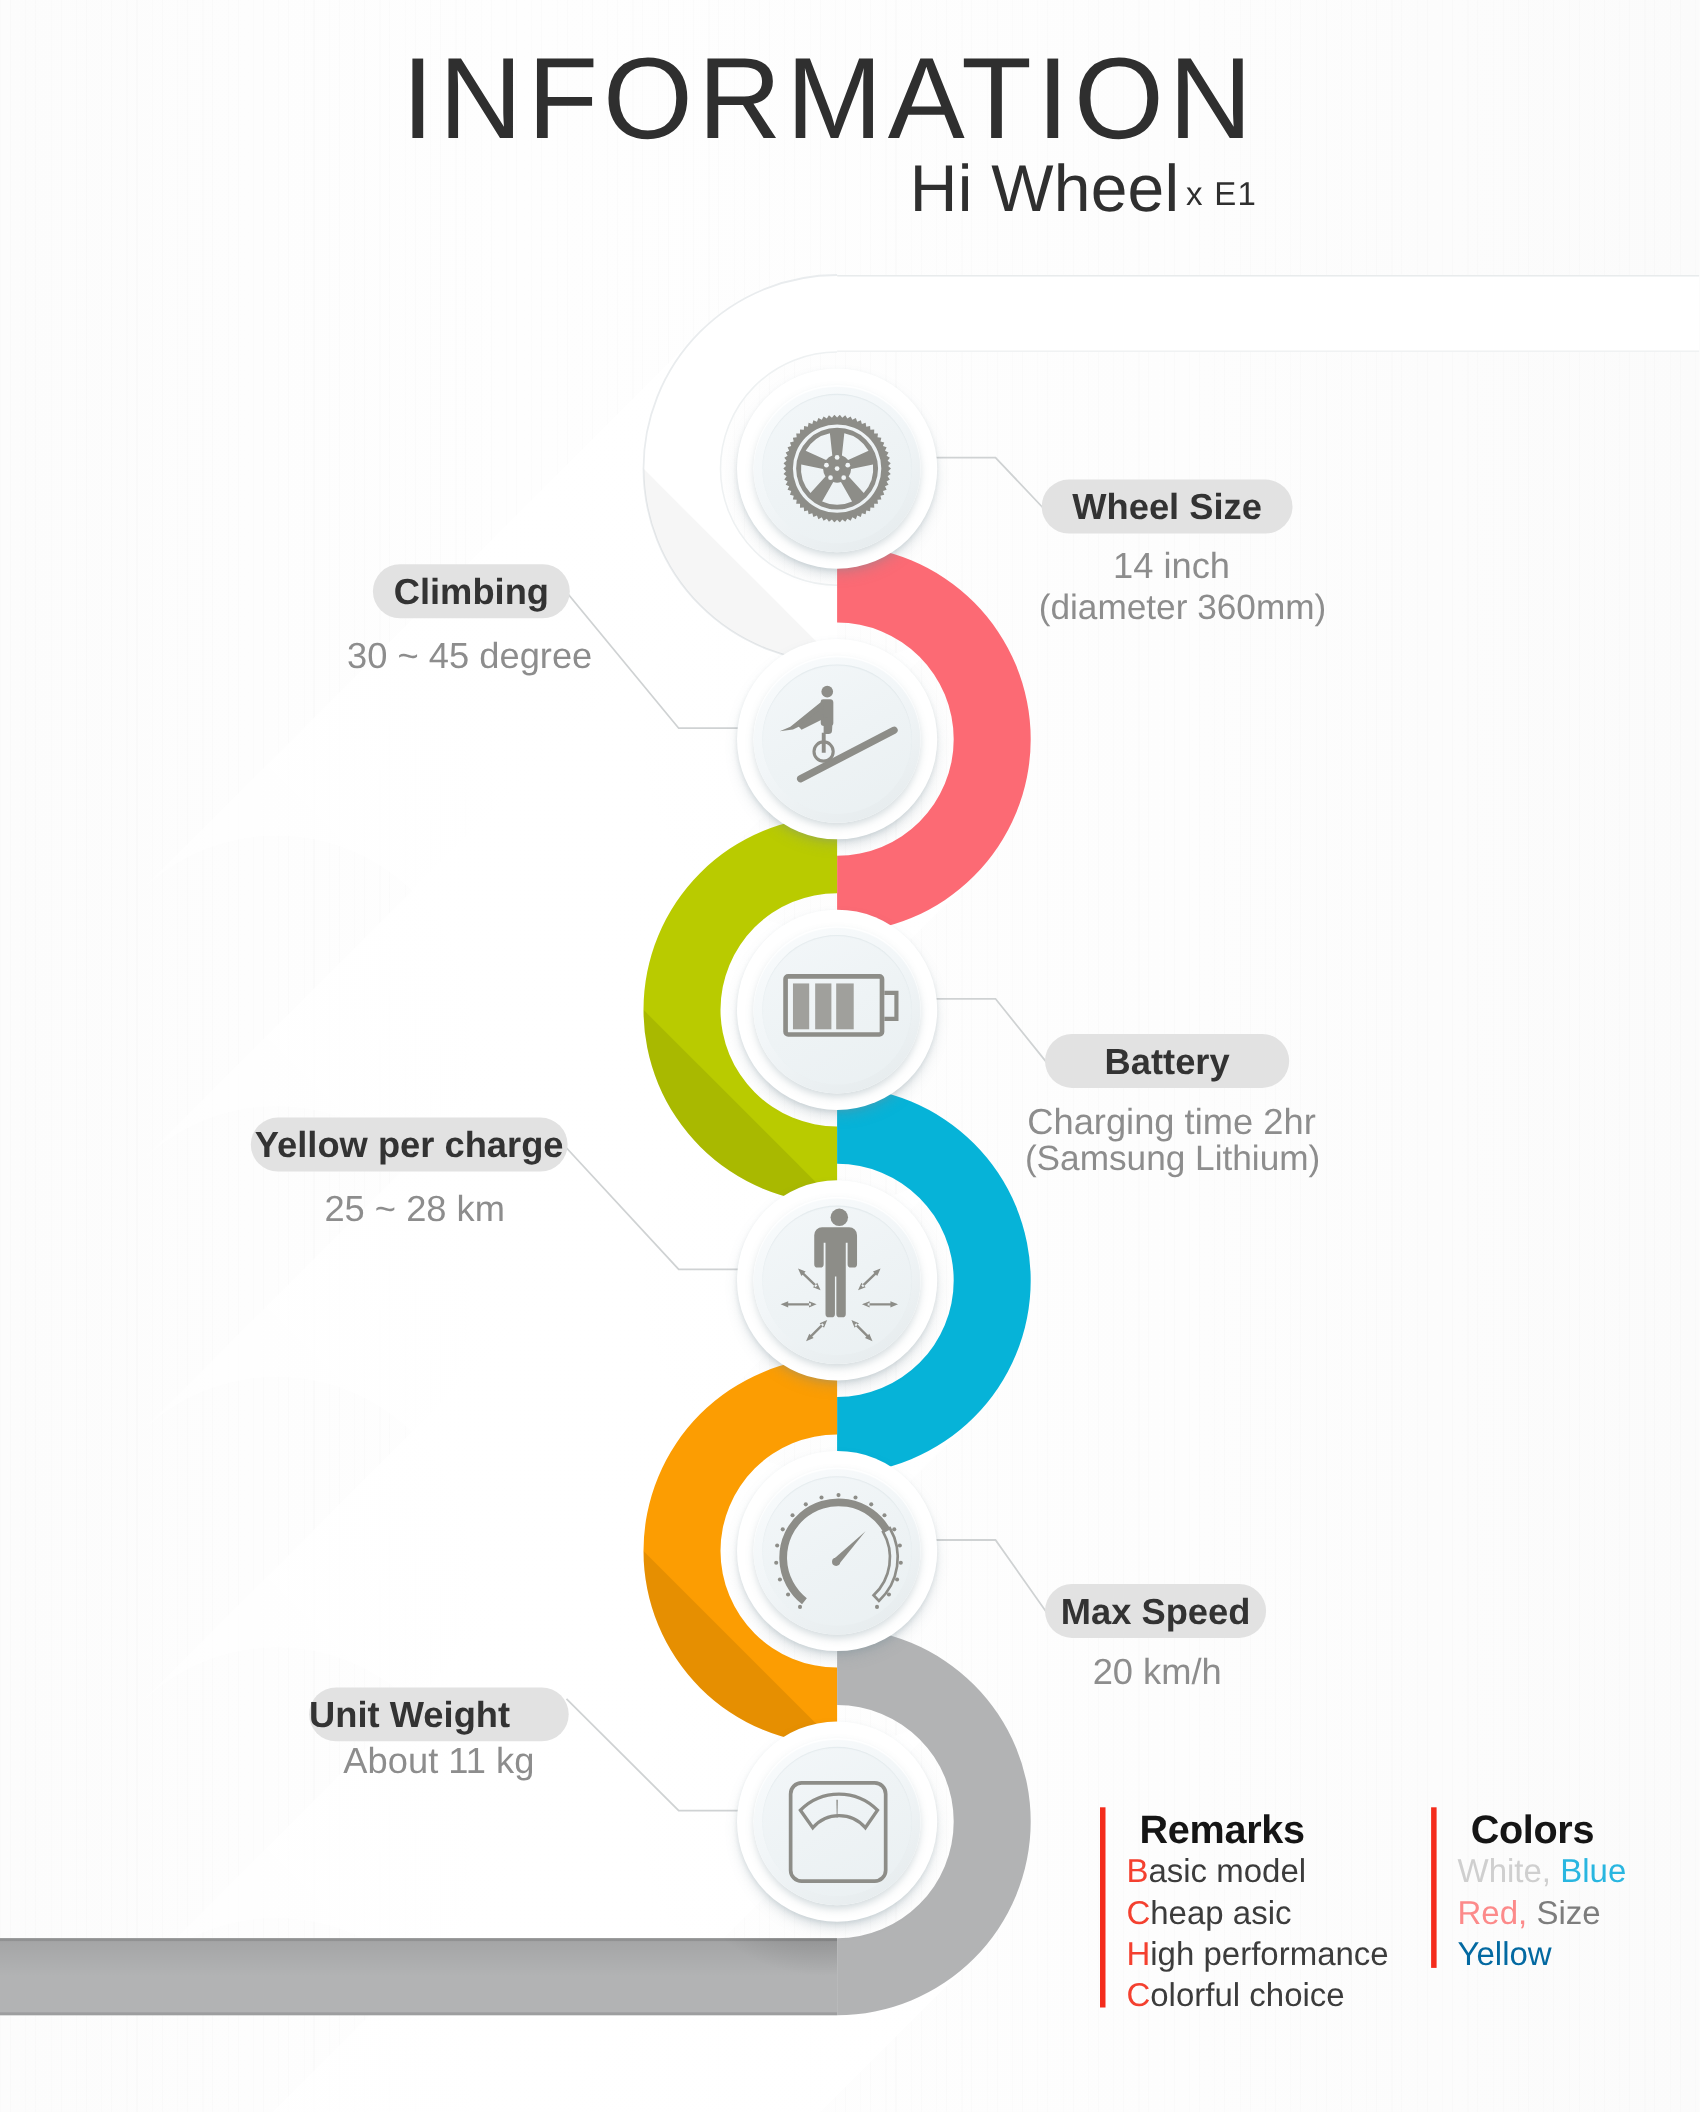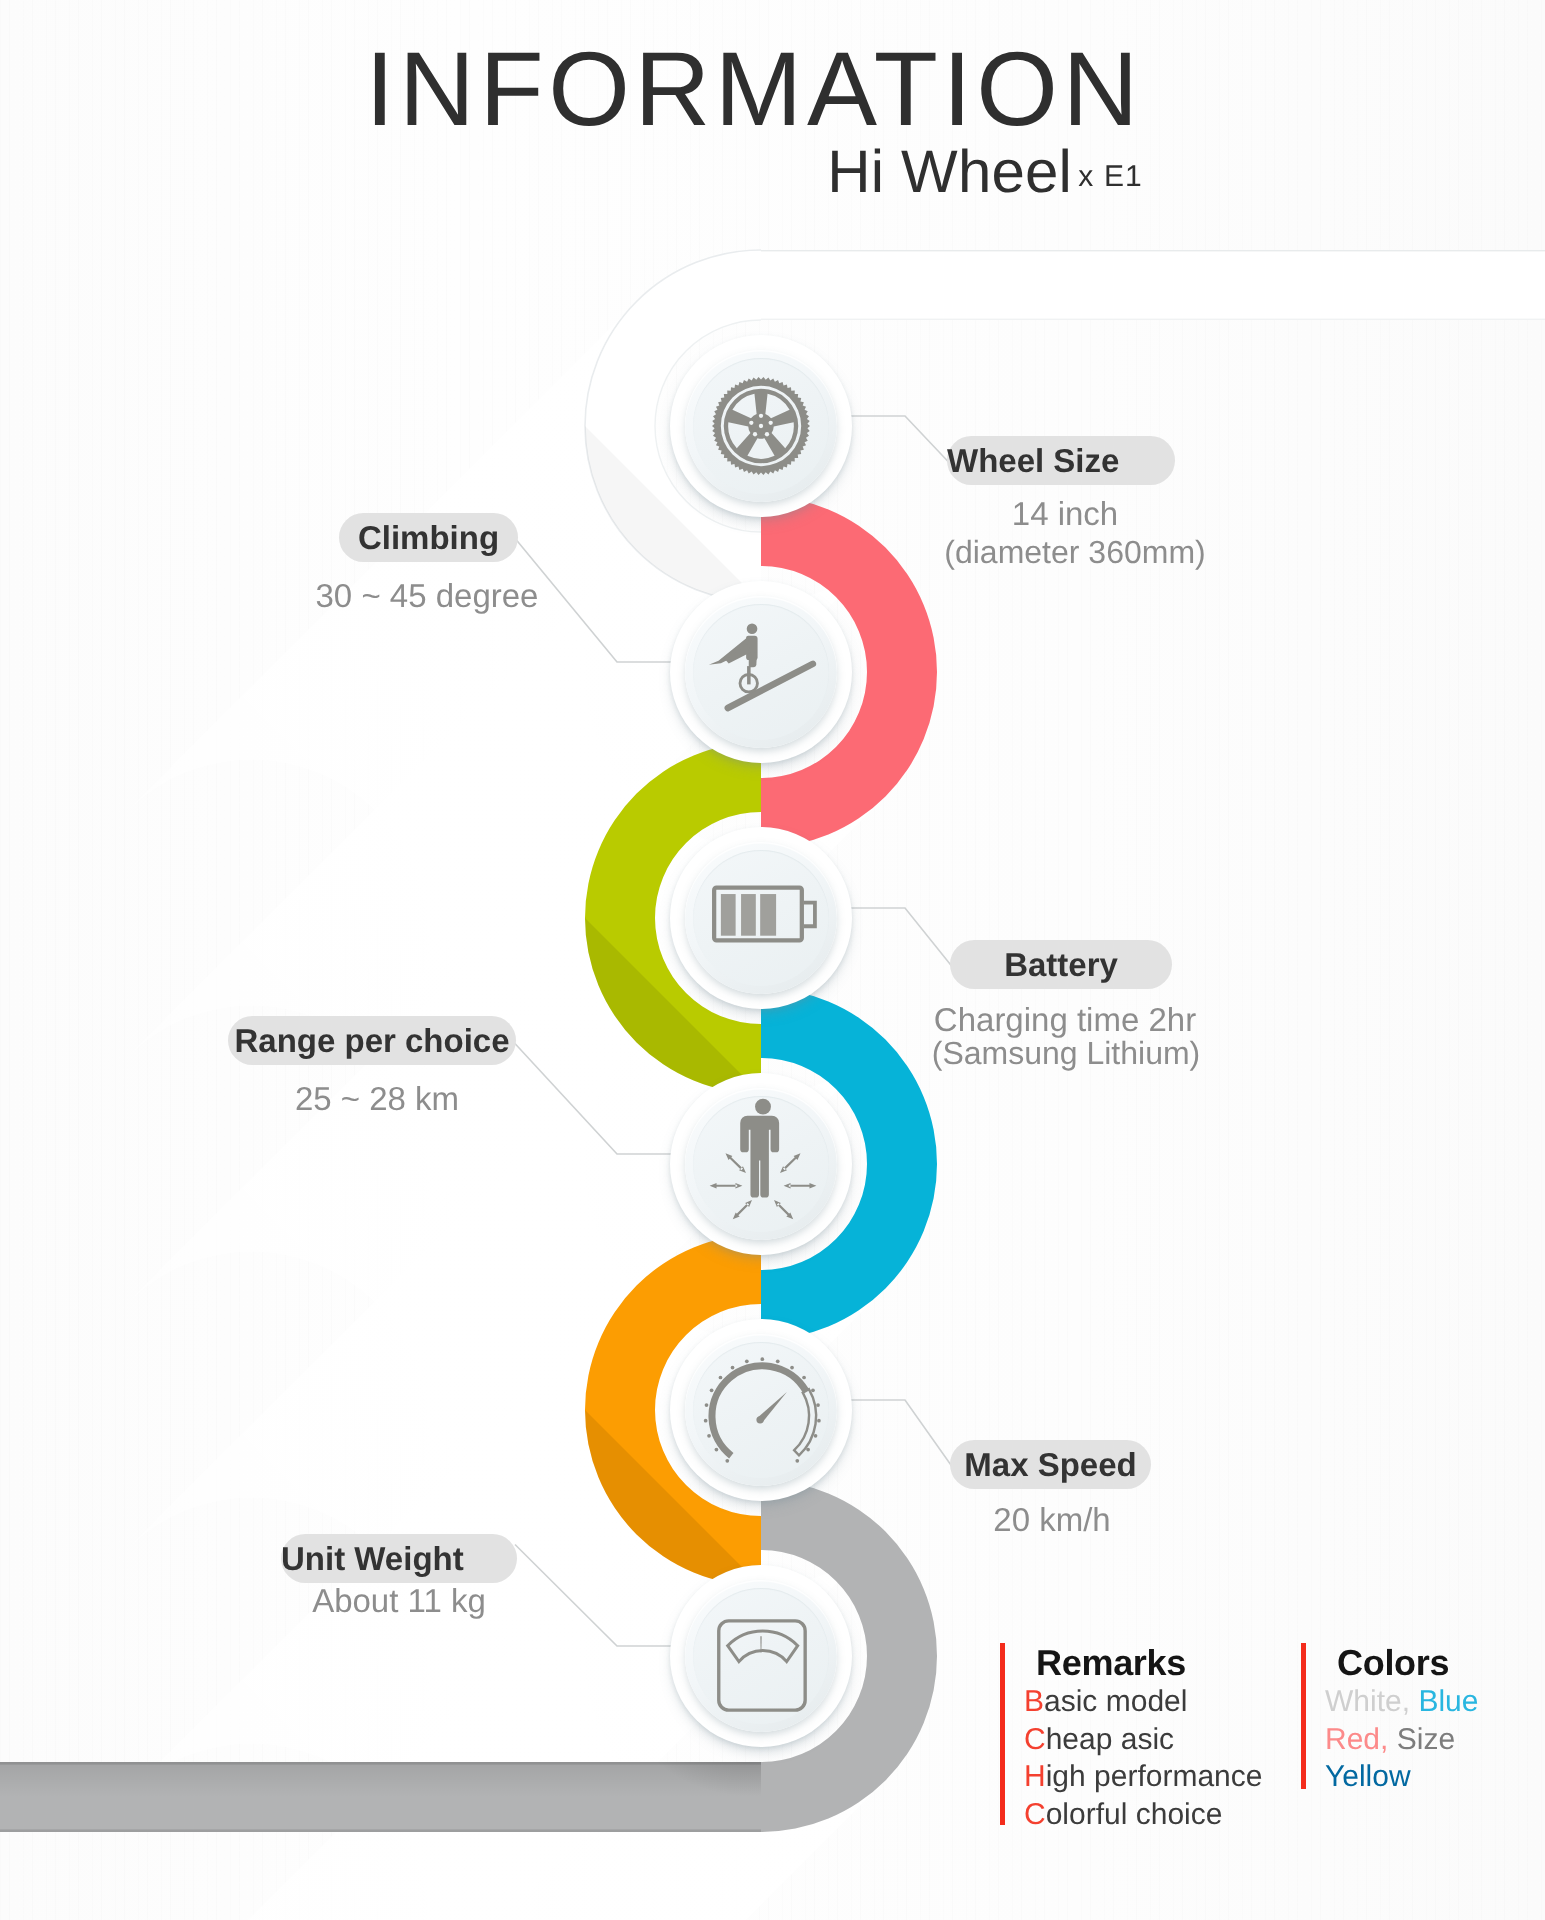--- a/index.html
+++ b/index.html
@@ -273,35 +273,35 @@
                 <path fill="none" stroke="#8d8d88" stroke-width="2.5" stroke-linejoin="miter" d="M22.2 41.4 L31.6 54.7 A26 26 0 0 1 71.4 54.7 L80.6 41.4 A41 41 0 0 0 22.2 41.4 Z"></path>
                 <path fill="#8d8d88" d="M49.45 33.5 L50.55 33.5 L50.3 47 L49.7 47 Z"></path>
               </svg></div>
           </div>
         </div>
       </div>
     </div>
 
   <div id="callouts">
       <div class="callout" style="left: 0px; top: 0px;">
-        <div class="pill" style="position: absolute; left: 947px; top: 436px; width: 228px; height: 49px; line-height: 49px; font-size: 33px;">Wheel Size</div>
+        <div class="pill" style="position: absolute; left: 947px; top: 436px; width: 228px; height: 49px; line-height: 49px; text-align: center; font-size: 33px;">Wheel Size</div>
         <div class="sub1" style="position: absolute; left: 0px; top: 495px; width: 2130px; text-align: center; font-size: 33px;">14 inch</div>
         <div class="sub2" style="position: absolute; left: 0px; top: 534px; width: 2150px; text-align: center; font-size: 32px;">(diameter 360mm)</div>
       </div>
       <div class="callout" style="left: 0px; top: 0px;">
         <div class="pill" style="position: absolute; left: 339px; top: 513px; width: 179px; height: 49px; line-height: 49px; text-align: center; font-size: 33px;">Climbing</div>
         <div class="sub1" style="position: absolute; left: 0px; top: 577px; width: 854px; text-align: center; font-size: 33px;">30 ~ 45 degree</div>
       </div>
       <div class="callout" style="left: 0px; top: 0px;">
         <div class="pill" style="position: absolute; left: 950px; top: 940px; width: 222px; height: 49px; line-height: 49px; text-align: center; font-size: 33px;">Battery</div>
         <div class="sub1" style="position: absolute; left: 0px; top: 1001px; width: 2130px; text-align: center; font-size: 33px;">Charging time 2hr</div>
         <div class="sub2" style="position: absolute; left: 0px; top: 1035px; width: 2132px; text-align: center; font-size: 32px;">(Samsung Lithium)</div>
       </div>
       <div class="callout" style="left: 0px; top: 0px;">
-        <div class="pill" style="position: absolute; left: 228px; top: 1016px; width: 288px; height: 49px; line-height: 49px; text-align: center; font-size: 33px;">Range per choice</div>
+        <div class="pill" style="position: absolute; left: 228px; top: 1016px; width: 288px; height: 49px; line-height: 49px; text-align: center; font-size: 33px;">Yellow per charge</div>
         <div class="sub1" style="position: absolute; left: 0px; top: 1080px; width: 754px; text-align: center; font-size: 33px;">25 ~ 28 km</div>
       </div>
       <div class="callout" style="left: 0px; top: 0px;">
         <div class="pill" style="position: absolute; left: 950px; top: 1440px; width: 201px; height: 49px; line-height: 49px; text-align: center; font-size: 33px;">Max Speed</div>
         <div class="sub1" style="position: absolute; left: 0px; top: 1501px; width: 2104px; text-align: center; font-size: 33px;">20 km/h</div>
       </div>
       <div class="callout" style="left: 0px; top: 0px;">
         <div class="pill" style="position: absolute; left: 281px; top: 1534px; width: 236px; height: 49px; line-height: 49px; font-size: 33px;">Unit Weight</div>
         <div class="sub1" style="position: absolute; left: 0px; top: 1582px; width: 798px; text-align: center; font-size: 33px;">About 11 kg</div>
       </div>

